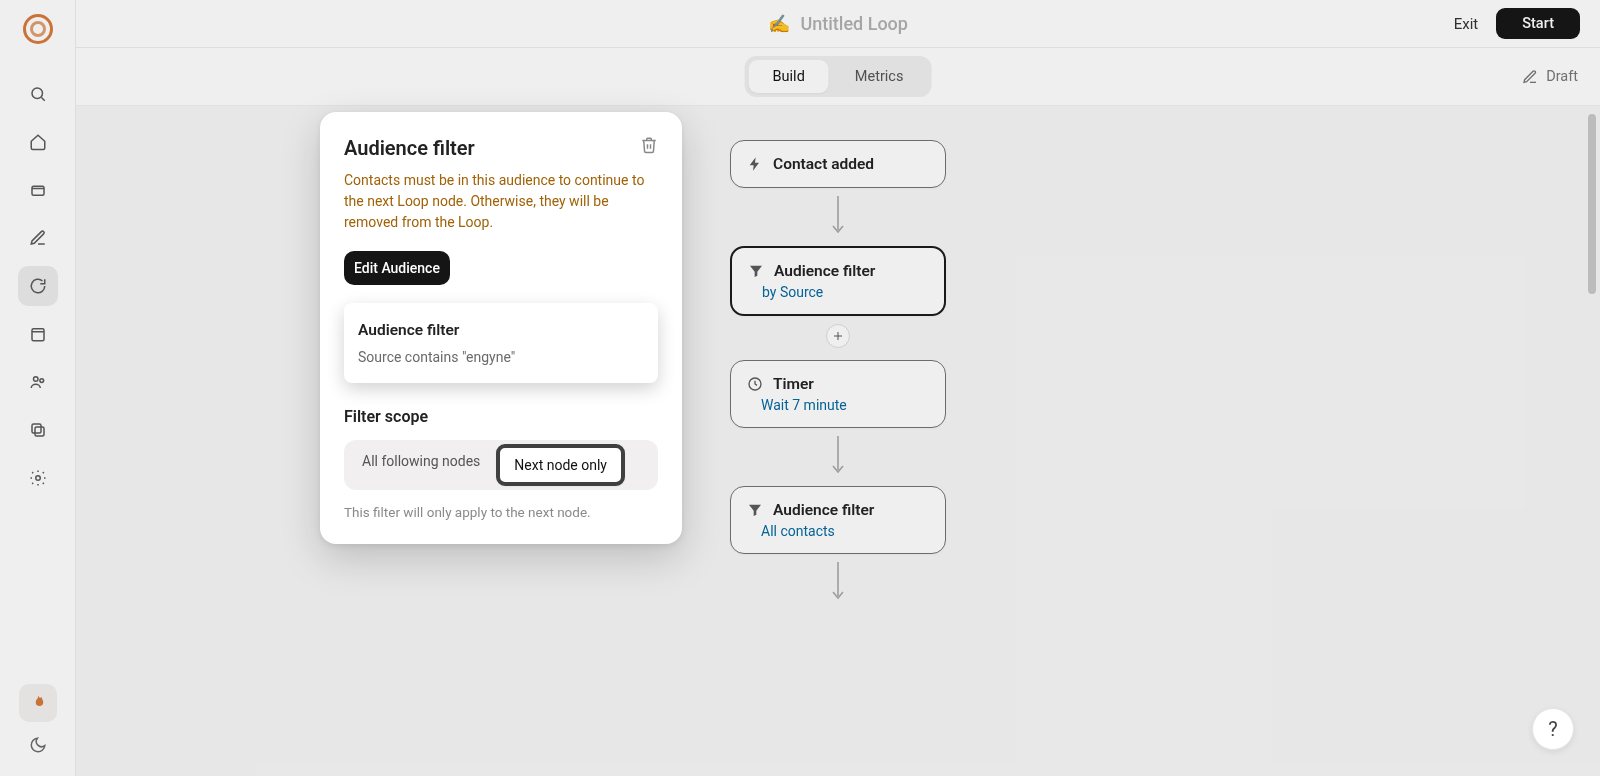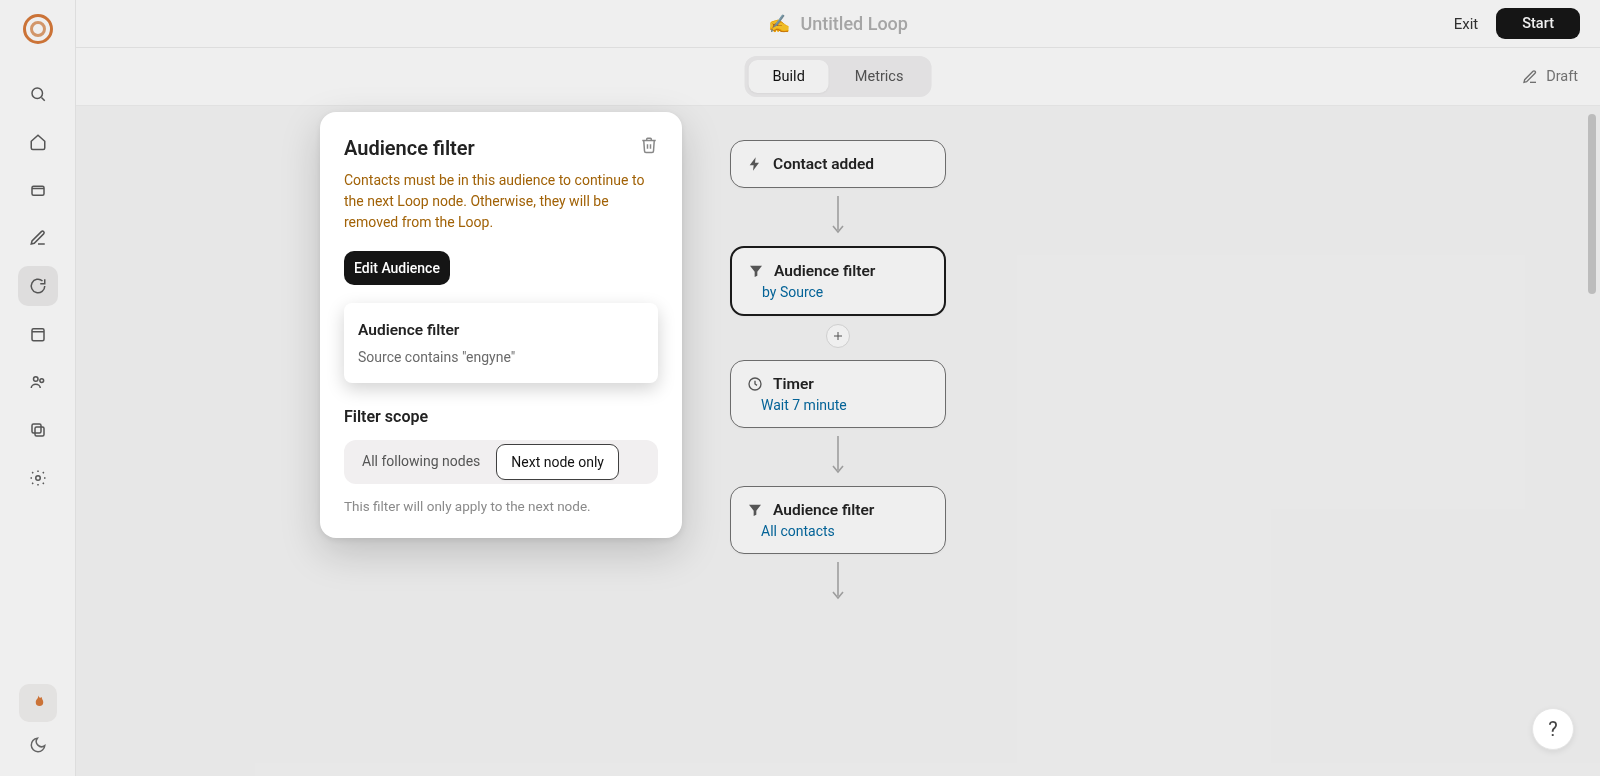--- a/index.html
+++ b/index.html
@@ -208,21 +208,21 @@
     margin-top: 14px;
     background:#f1eff0; border-radius:12px; padding:4px;
     display:flex; gap:2px;
   }
   .seg {
     padding: 9px 14px; border-radius:9px;
     font-size: 14px; color:#555; cursor:pointer; white-space:nowrap;
   }
   .seg.active {
     background:#fff; color:#111;
-    border:1px solid #404040;
+    border:4px solid #404040;
     box-shadow:0 1px 2px rgba(0,0,0,0.04);
   }
   .hint { font-size: 13.5px; color:#8a8a8a; margin-top:14px; }
 
   
   .help-fab {
     position:absolute; right:26px; bottom:26px;
     width:42px; height:42px; border-radius:50%;
     background:#fff; border:1px solid #e5e5e5;
     display:flex;align-items:center;justify-content:center;

